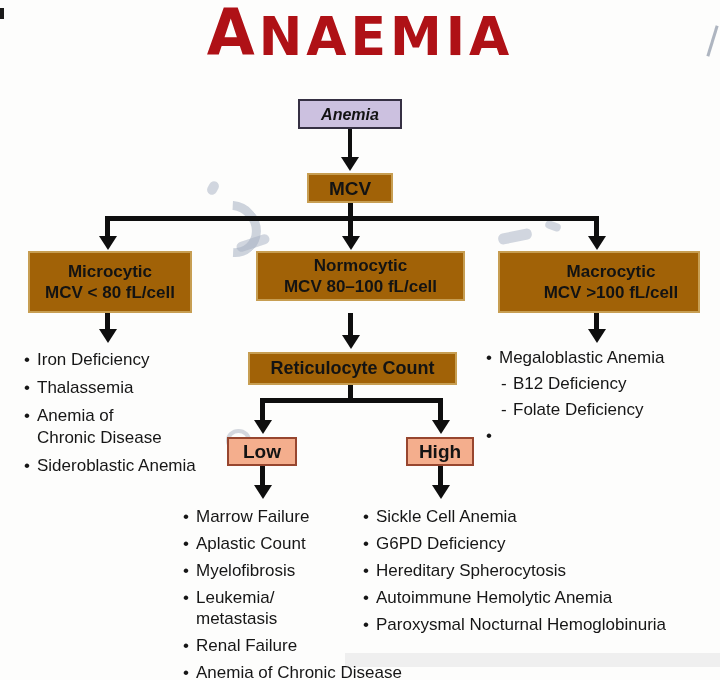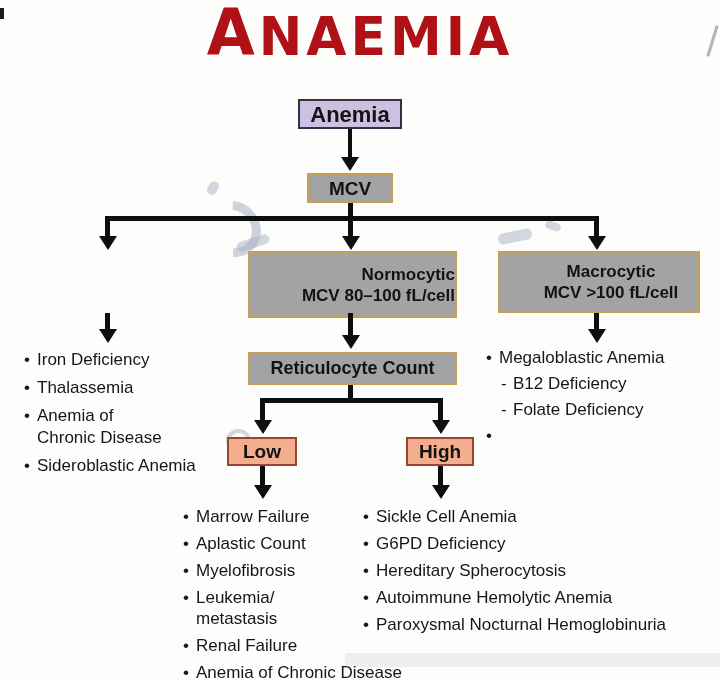--- a/index.html
+++ b/index.html
@@ -12,21 +12,21 @@
     position:absolute;top:4px;left:0;width:720px;text-align:center;
     font-family:"DejaVu Sans",sans-serif;font-weight:bold;
     font-size:52px;line-height:58px;letter-spacing:4px;color:#AF1116;
     transform:scaleY(1.02);transform-origin:top;
   }
   .title::first-letter{font-size:62px;}
   .node{
     position:absolute;box-sizing:border-box;display:flex;flex-direction:column;
     align-items:center;justify-content:center;text-align:center;font-weight:bold;
   }
-  .yellow{background:#a3a3a3;border:2px solid #C79E52;}
+  .yellow{background:#a16207;border:2px solid #C79E52;}
   .lavender{background:#CCC1E0;border:2px solid #353043;}
   .salmon{background:#F4AE8D;border:2px solid #97462F;}
   .node .t1{font-size:17px;line-height:21px;}
   .node .t2{font-size:17px;line-height:21px;}
   .vline{position:absolute;width:5px;background:#0E0E0E;}
   .hline{position:absolute;height:5px;background:#0E0E0E;}
   .arr{
     position:absolute;width:0;height:0;
     border-left:9px solid transparent;border-right:9px solid transparent;
     border-top:14px solid #0E0E0E;
@@ -73,27 +73,31 @@
   <div class="vline" style="left:348px;top:203px;height:15px;"></div>
   <div class="hline" style="left:105px;top:216px;width:494px;"></div>
   <div class="vline" style="left:105px;top:216px;height:22px;"></div>
   <div class="arr" style="left:99px;top:236px;"></div>
   <div class="vline" style="left:348px;top:221px;height:17px;"></div>
   <div class="arr" style="left:342px;top:236px;"></div>
   <div class="vline" style="left:594px;top:216px;height:22px;"></div>
   <div class="arr" style="left:588px;top:236px;"></div>
 
   <div class="node lavender" style="left:298px;top:99px;width:104px;height:30px;">
-    <div class="t1" style="font-size:22px;">Anemia</div>
+    <div class="t1" style="font-size:16px;font-style:italic;">Anemia</div>
   </div>
   <div class="node yellow" style="left:307px;top:173px;width:86px;height:30px;">
     <div class="t1" style="font-size:19px;">MCV</div>
   </div>
 
-  <div class="node yellow" style="left:248px;top:251px;width:209px;height:67px;align-items:flex-end;">
+  <div class="node yellow" style="left:28px;top:251px;width:164px;height:62px;">
+    <div class="t1">Microcytic</div>
+    <div class="t2">MCV &lt; 80 fL/cell</div>
+  </div>
+  <div class="node yellow" style="left:256px;top:251px;width:209px;height:50px;">
     <div class="t1">Normocytic</div>
     <div class="t2">MCV 80–100 fL/cell</div>
   </div>
   <div class="node yellow" style="left:498px;top:251px;width:202px;height:62px;padding-left:24px;">
     <div class="t1">Macrocytic</div>
     <div class="t2">MCV &gt;100 fL/cell</div>
   </div>
 
   <div class="vline" style="left:105px;top:313px;height:18px;"></div>
   <div class="arr" style="left:99px;top:329px;"></div>

